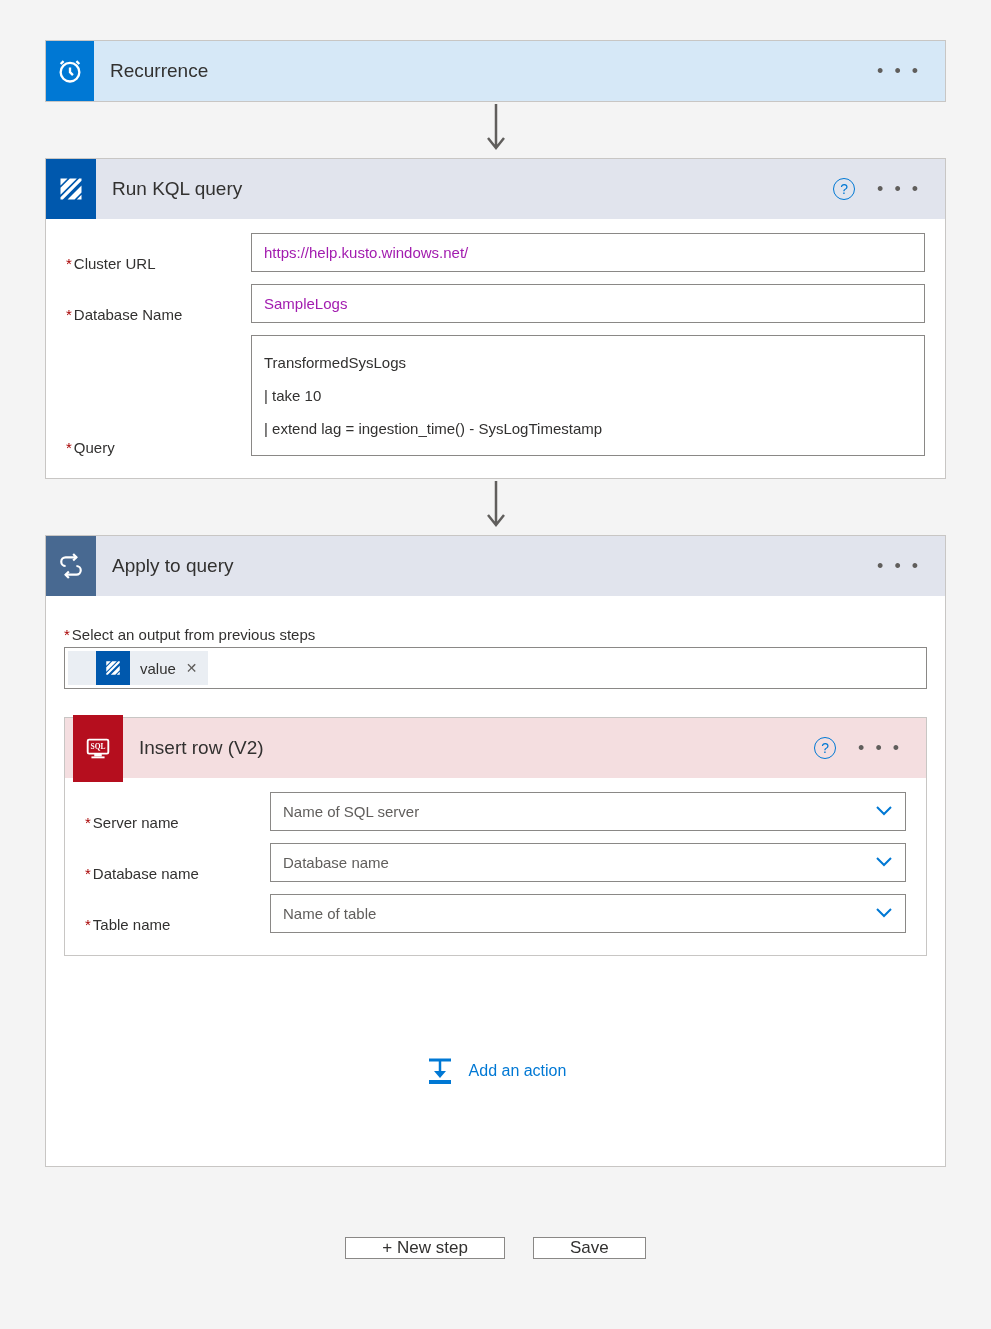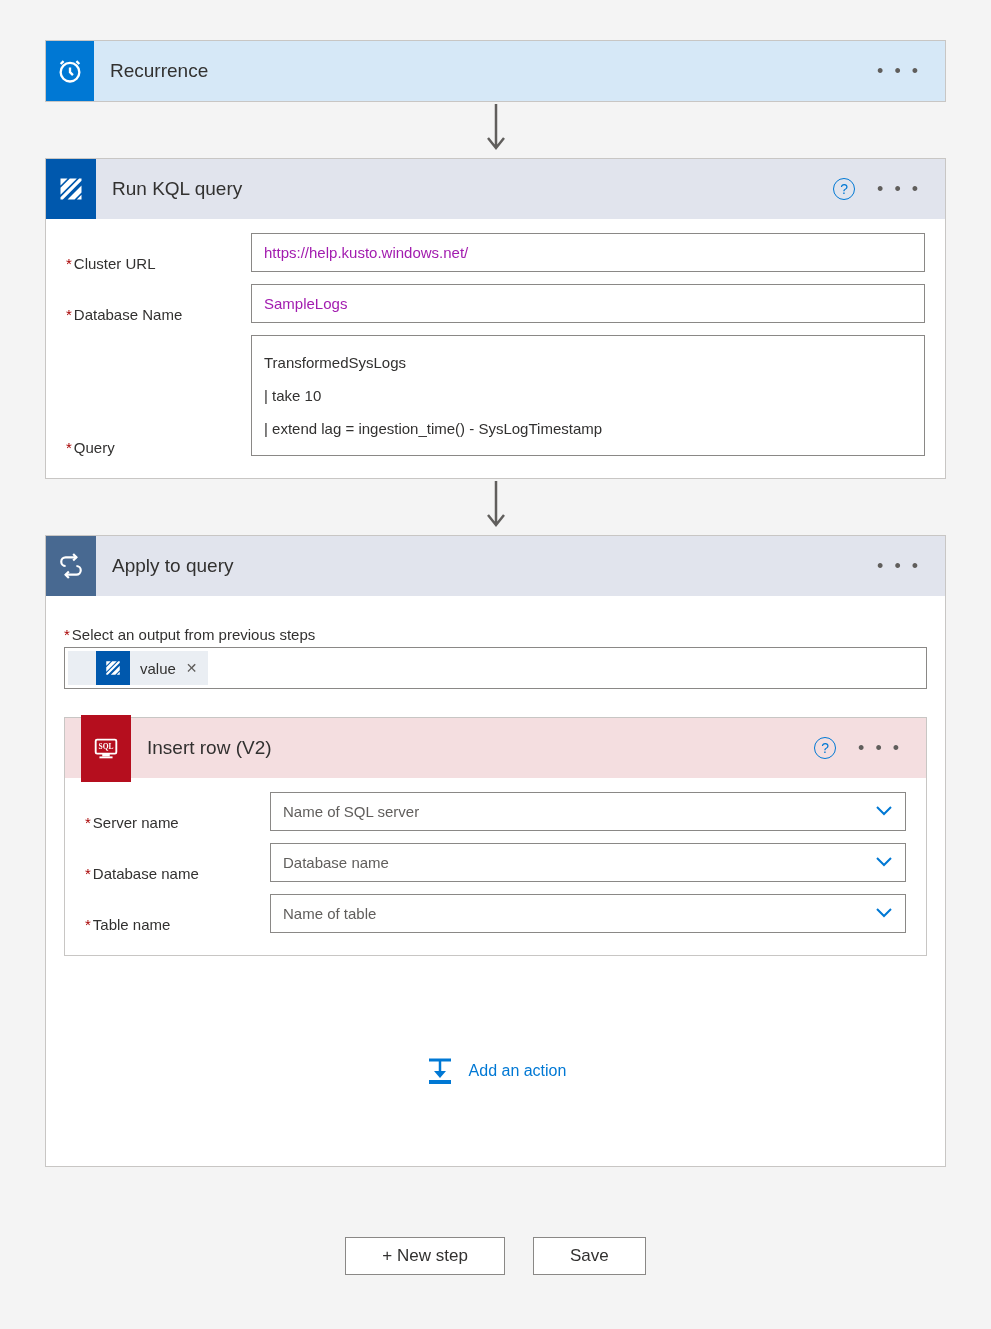--- a/index.html
+++ b/index.html
@@ -173,21 +173,21 @@
     cursor: pointer;
   }
 
   
   .nested-card {
     margin-top: 28px;
     border: 1px solid #c8c6c4;
     background: #fff;
   }
   .insert-header { background: #f4dee0; }
-  .insert-icon { background: #b50e1e; width: 50px; height: 67px; margin-left:16px; }
+  .insert-icon { background: #b50e1e; width: 50px; height: 67px; margin-left:8px; }
   .insert-body { padding: 14px 20px 22px 20px; }
 
   
   .add-action {
     display: flex;
     justify-content: center;
     align-items: center;
     gap: 14px;
     padding: 100px 0 60px 0;
     color: #0078d4;
@@ -198,21 +198,21 @@
   
   .bottom-buttons {
     display: flex;
     justify-content: center;
     gap: 28px;
     padding-top: 70px;
   }
   .btn {
     border: 1px solid #8a8886;
     background: #fff;
-    padding: 8px 36px;
+    padding: 0 36px;
     font-size: 17px;
     font-family: inherit;
     color: #323130;
     cursor: pointer;
   }
 </style>
 </head>
 <body>
 
 <div class="card">

